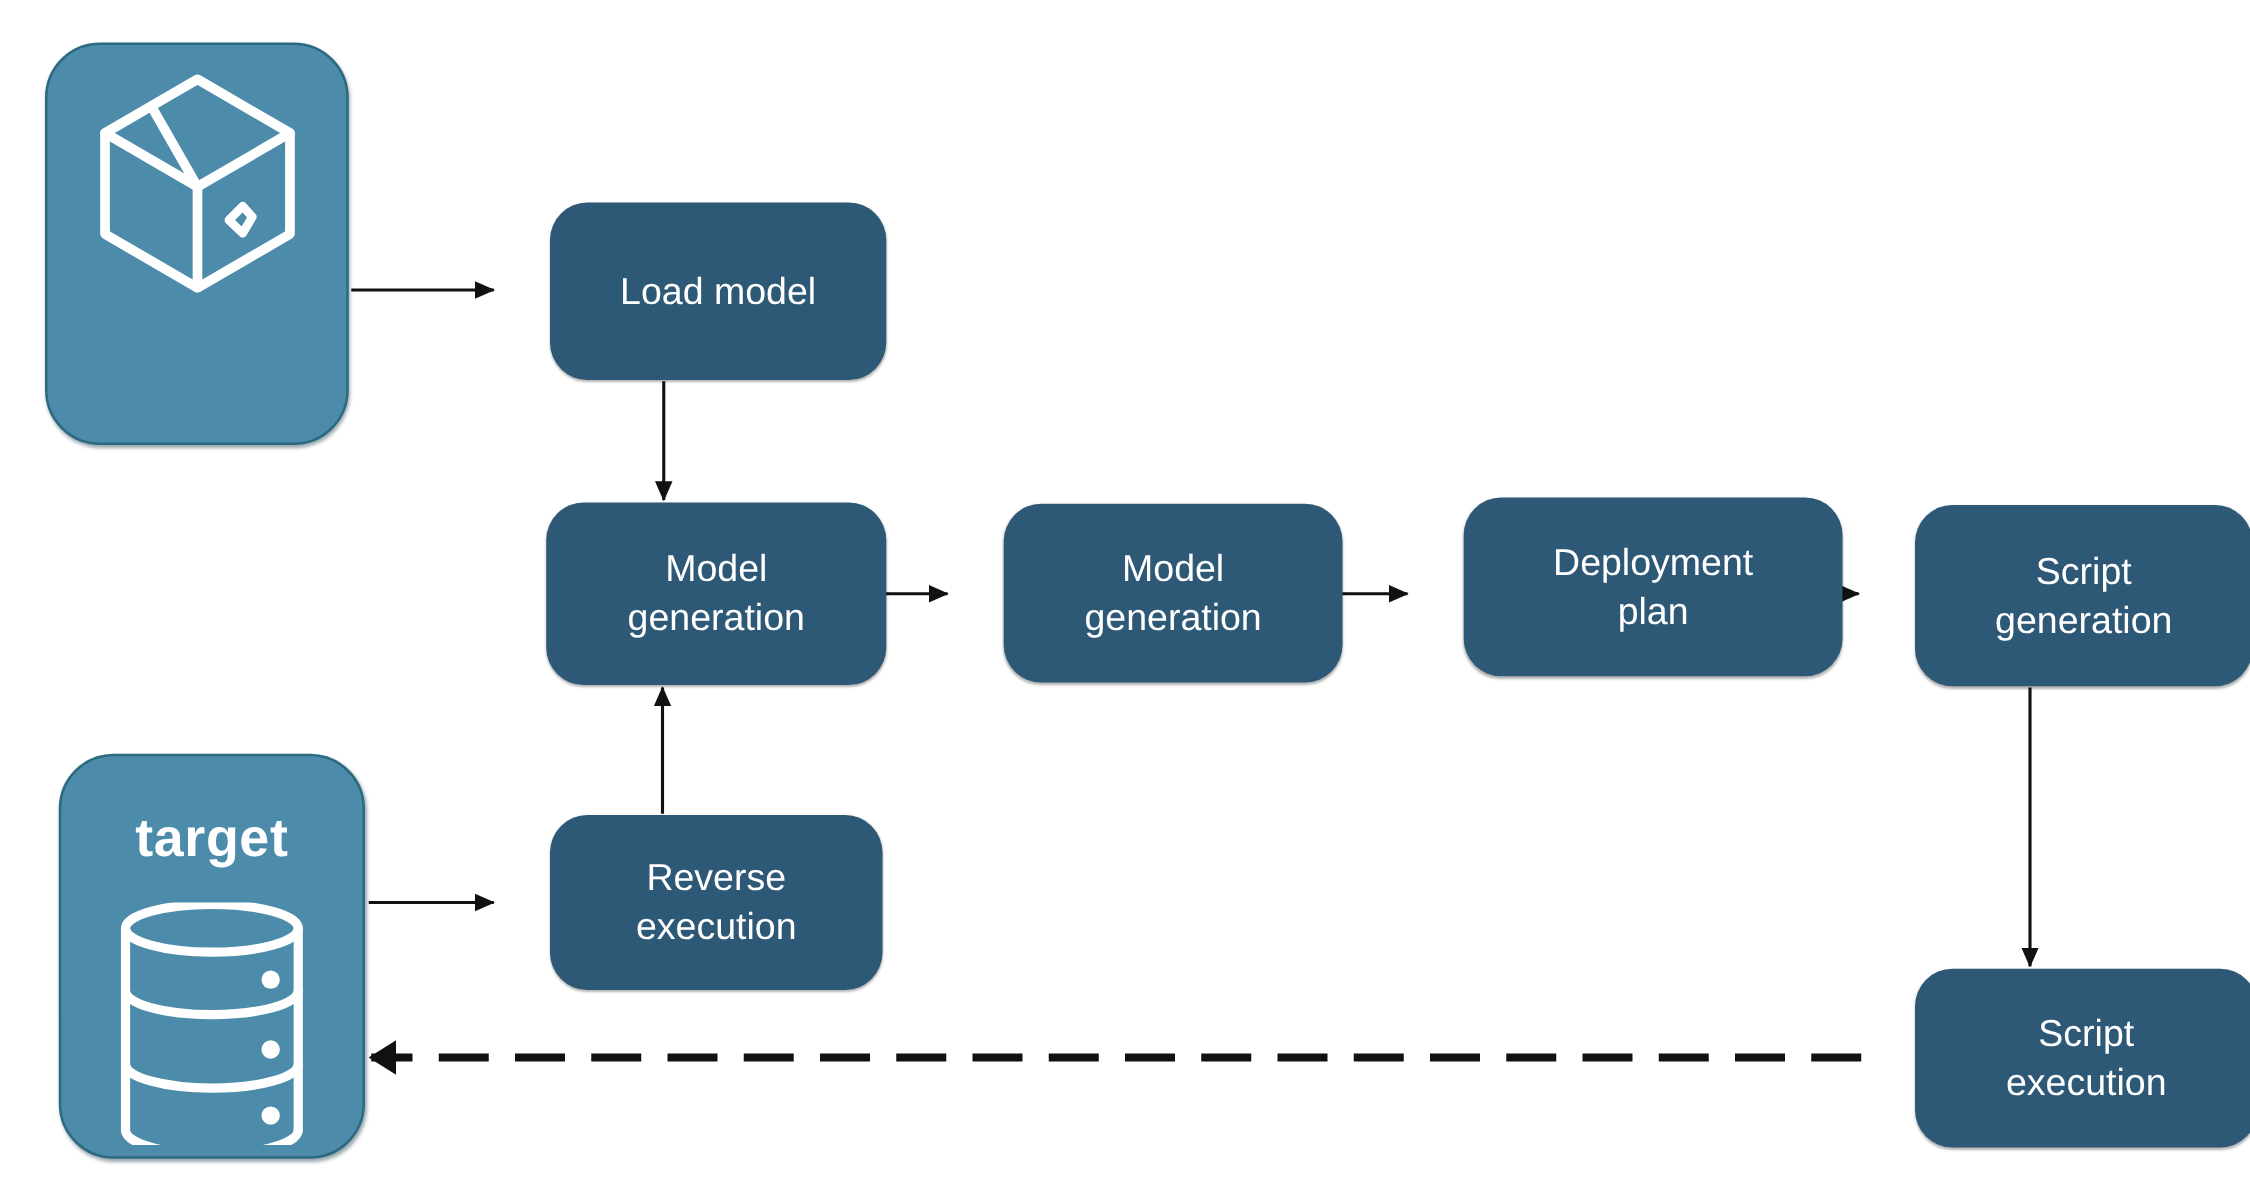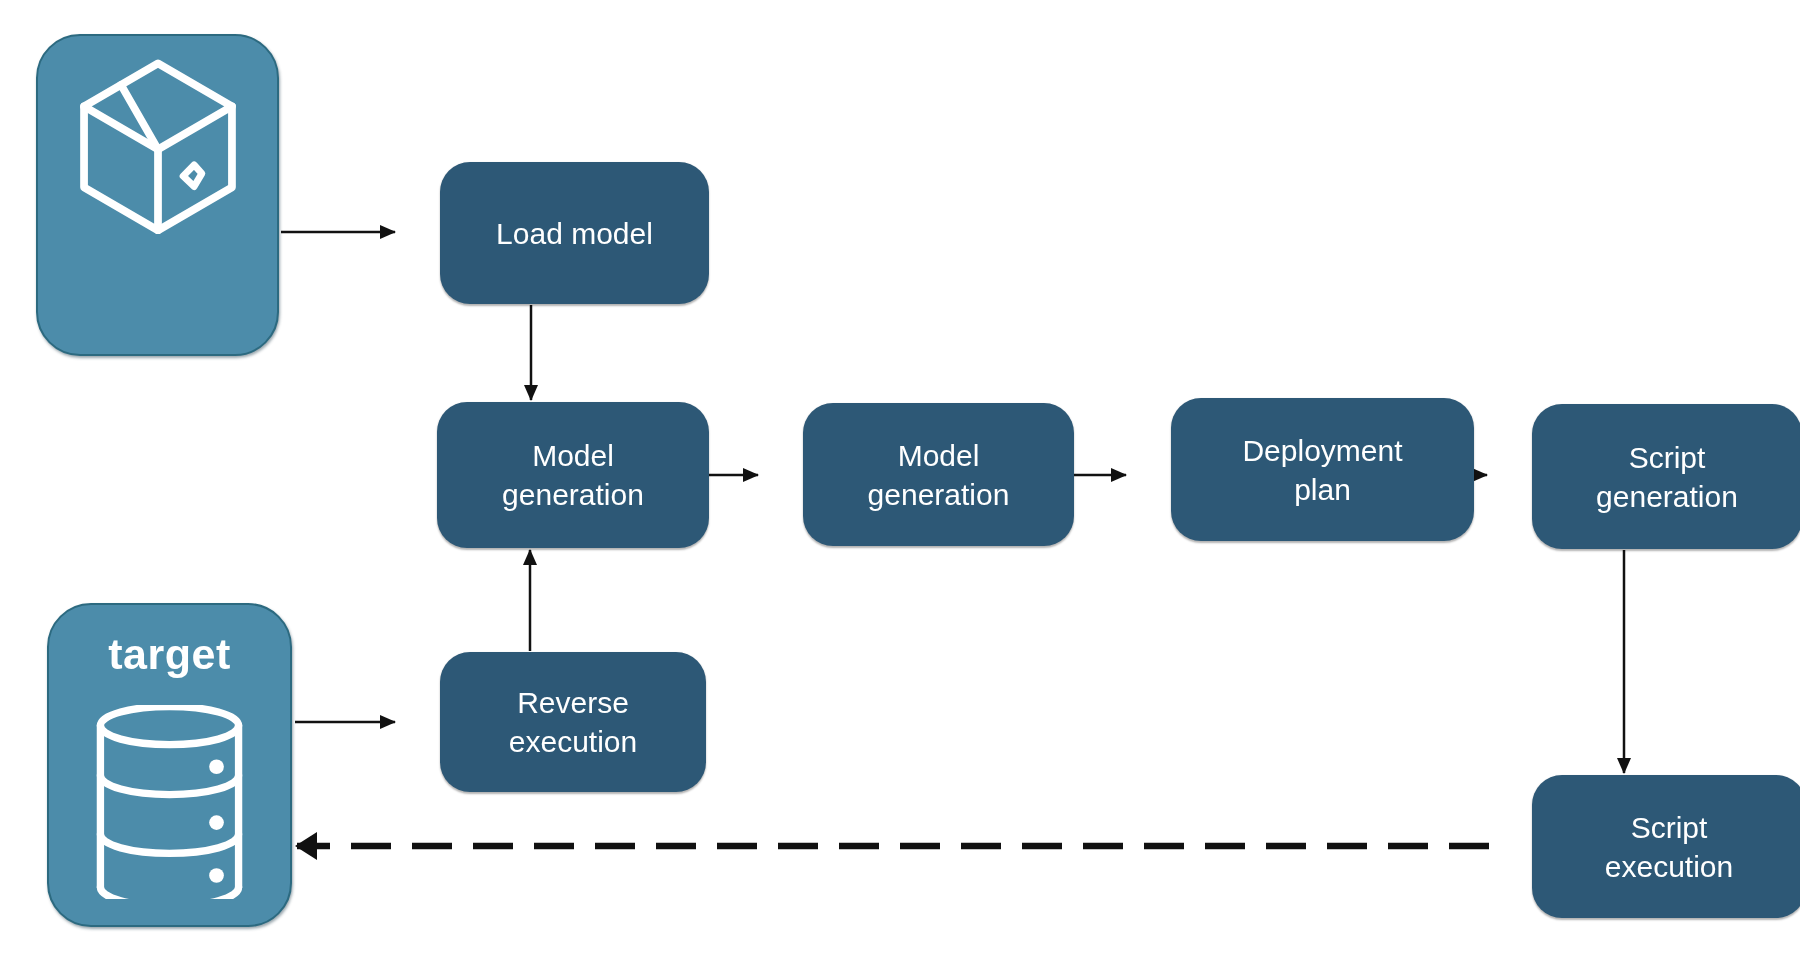--- a/index.html
+++ b/index.html
@@ -30,21 +30,21 @@
     display:flex;flex-direction:column;align-items:center;
   }
   .entity-label{
     color:var(--text);font-weight:bold;font-size:43px;line-height:50px;
     letter-spacing:.5px;
   }
   .e-source{left:36px;top:34px;width:243px;height:322px;}
   .e-source .entity-label{margin-top:20px;}
   .e-source .entity-icon{margin-top:22px;}
   .e-target{left:47px;top:603px;width:245px;height:324px;}
-  .e-target .entity-label{margin-top:24px;}
+  .e-target .entity-label{margin-top:41px;}
   .e-target .entity-icon{margin-top:26px;}
   .entity-icon{display:block;}
 
   .node{
     position:absolute;box-sizing:border-box;
     background:var(--node-fill);
     border-radius:30px;
     box-shadow:0 1.5px 2px rgba(0,0,0,.3);
     color:var(--text);
     display:flex;flex-direction:column;align-items:center;justify-content:center;

